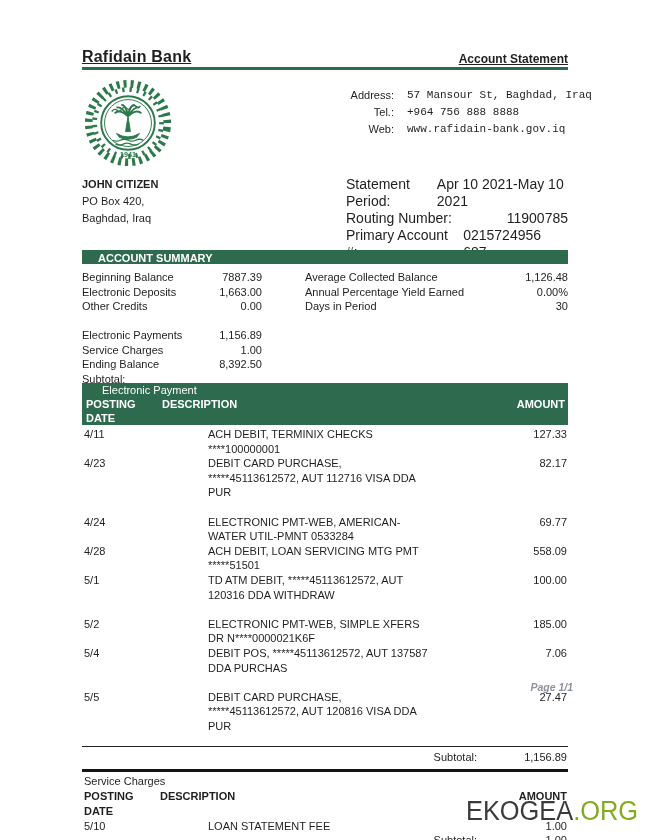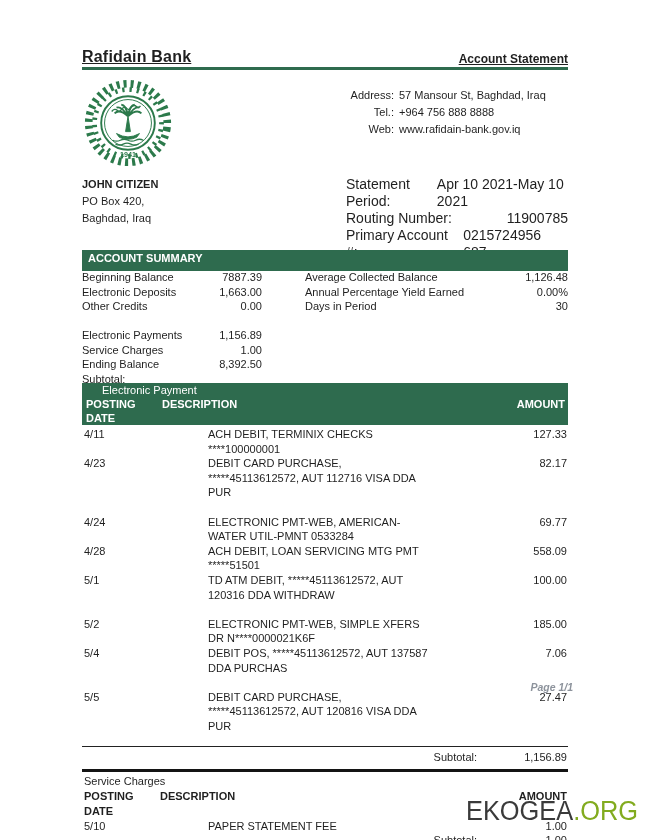--- a/index.html
+++ b/index.html
@@ -10,30 +10,30 @@
   
   .brand-row{position:absolute;left:82px;right:82px;top:44px;height:22px;
     display:flex;justify-content:space-between;align-items:flex-end;text-decoration:underline;}
   .bank-name{font-size:16px;font-weight:bold;letter-spacing:.2px;}
   .doc-title{font-size:12px;font-weight:bold;}
   .header-rule{position:absolute;left:82px;right:82px;top:67px;height:3px;background:#2e6b4e;}
   .logo{position:absolute;left:80px;top:78px;width:96px;height:90px;}
   .addr-block{position:absolute;top:87px;right:82px;width:240px;font-size:11px;line-height:17px;}
   .addr-row{display:flex;}
   .addr-label{width:66px;text-align:right;flex:none;}
-  .addr-value{margin-left:5px;white-space:nowrap;}
+  .addr-value{margin-left:13px;white-space:nowrap;font-family:Liberation Mono, monospace;}
   
   .customer{position:absolute;left:82px;top:176px;font-size:11px;line-height:17px;}
   .customer-name{font-weight:bold;}
   .stmt-info{position:absolute;right:82px;width:222px;top:176px;font-size:14px;line-height:17px;}
   .info-row{display:flex;justify-content:space-between;}
   
   .green-bar{background:#2e6b4e;color:#ffffff;}
-  .summary-bar{position:absolute;left:82px;right:82px;top:250px;height:21px;
-    font-size:11px;font-weight:bold;line-height:17px;padding-left:6px;box-sizing:border-box;}
+  .summary-bar{position:absolute;left:82px;right:82px;top:250px;height:14px;
+    font-size:11px;font-weight:bold;line-height:17px;padding-left:16px;box-sizing:border-box;}
   
   .summary{position:absolute;left:82px;right:82px;top:270px;font-size:11px;line-height:14.5px;}
   .sum-left{position:absolute;left:0;top:0;width:180px;}
   .sum-right{position:absolute;left:223px;top:0;right:0;}
   .sum-row{display:flex;justify-content:space-between;}
   .sum-block2{margin-top:14.5px;}
   
   .ep{position:absolute;left:82px;right:82px;top:383px;font-size:11px;}
   .ep-head{padding:0 0 0 0;}
   .ep-title{line-height:14px;padding-left:20px;}
@@ -238,21 +238,21 @@
 
     <div class="sc-section">
       <div class="sc-title">Service Charges</div>
       <div class="sc-head">
         <span>POSTING DATE</span>
         <span>DESCRIPTION</span>
         <span class="c-amount">AMOUNT</span>
       </div>
       <div class="t-row">
         <span>5/10</span>
-        <span>PAPER STATEMENT FEE</span>
+        <span>LOAN STATEMENT FEE</span>
         <span class="c-amount">1.00</span>
       </div>
       <div class="sc-subtotal">
         <span class="subtotal-label">Subtotal:</span>
         <span class="subtotal-amount">1.00</span>
       </div>
     </div>
   </div>
 
   <div class="page-num">Page 1/1</div>

